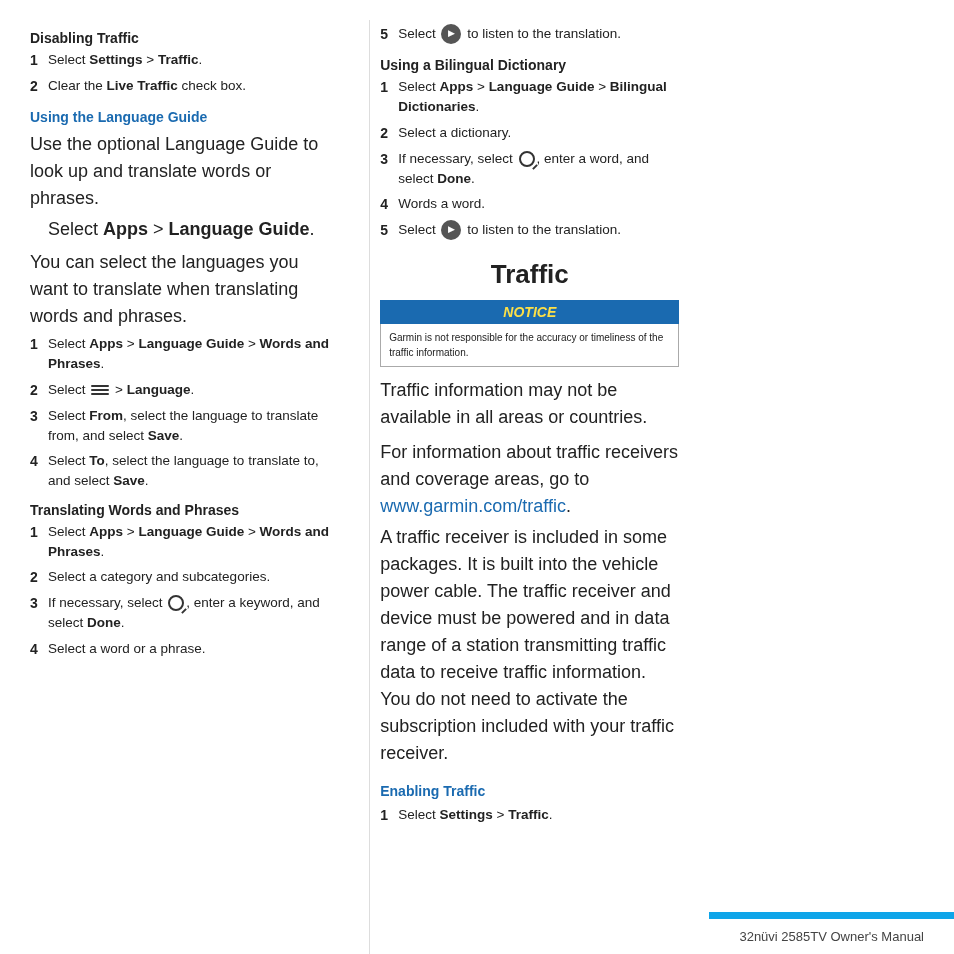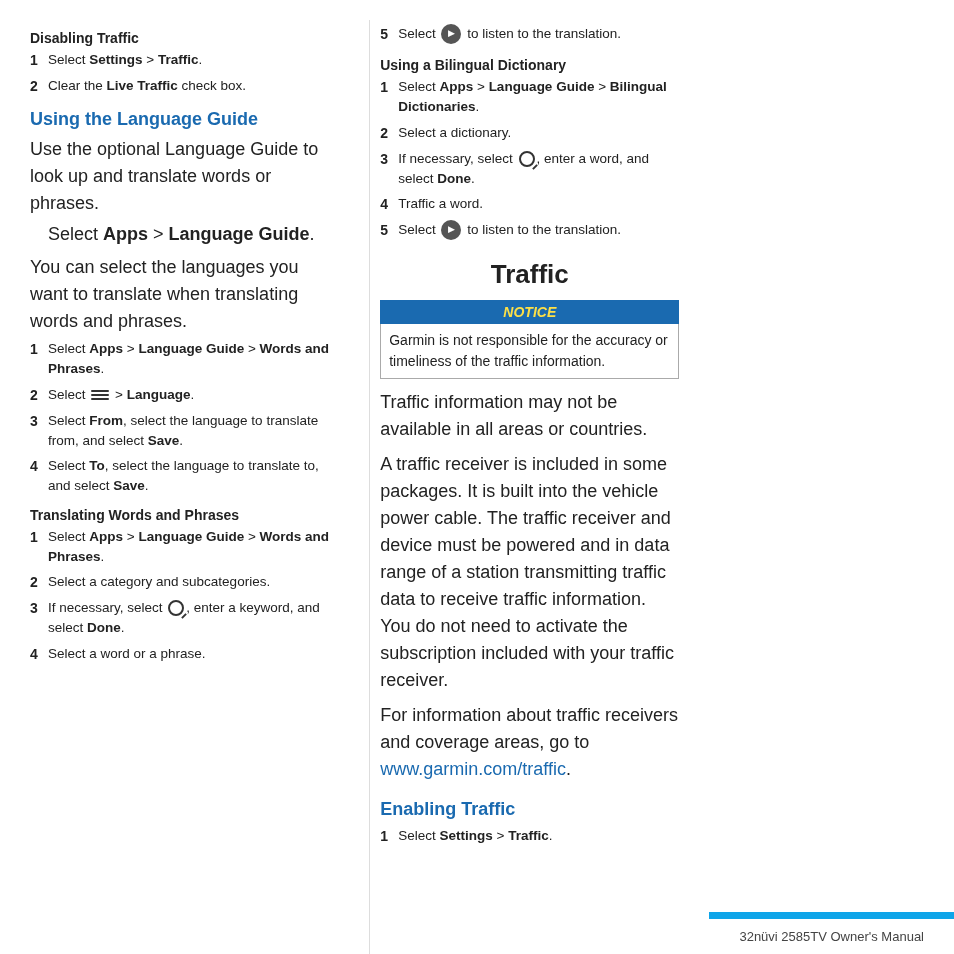--- a/index.html
+++ b/index.html
@@ -38,21 +38,21 @@
       justify-content: space-between;
       align-items: center;
       padding: 10px 30px;
       border-top: 7px solid #0ea5e9;
       margin-top: auto;
       font-size: 13px;
       color: #444;
     }
     .section-heading {
       color: #1a6ab0;
-      font-size: 18px;
+      font-size: 14px;
       font-weight: bold;
       margin-bottom: 6px;
       margin-top: 12px;
     }
     .sub-heading {
       font-weight: bold;
       font-size: 14px;
       margin-bottom: 4px;
       margin-top: 10px;
     }
@@ -96,21 +96,21 @@
       font-style: italic;
       font-weight: bold;
       padding: 4px 8px;
       font-size: 14px;
       margin-bottom: 0;
     }
     .notice-content {
       border: 1px solid #aaa;
       border-top: none;
       padding: 6px 8px;
-      font-size: 14px;
+      font-size: 10px;
       line-height: 1.5;
       margin-bottom: 10px;
     }
     .link {
       color: #1a6ab0;
       text-decoration: none;
     }
     .icon-speaker {
       display: inline-block;
       width: 20px;
@@ -271,38 +271,38 @@
           <li>
             <span class="num">2</span>
             <span class="item-text">Select a dictionary.</span>
           </li>
           <li>
             <span class="num">3</span>
             <span class="item-text">If necessary, select <span class="icon-search"></span>, enter a word, and select <b>Done</b>.</span>
           </li>
           <li>
             <span class="num">4</span>
-            <span class="item-text">Traffic a word.</span>
+            <span class="item-text">Words a word.</span>
           </li>
           <li>
             <span class="num">5</span>
             <span class="item-text">Select <span class="icon-speaker"></span> to listen to the translation.</span>
           </li>
         </ol>
       </div>
 
       <div>
         <div class="center-heading">Traffic</div>
         <div class="notice-box">NOTICE</div>
         <div class="notice-content">Garmin is not responsible for the accuracy or timeliness of the traffic information.</div>
         <p class="body-text" style="margin-bottom:8px;">Traffic information may not be available in all areas or countries.</p>
-        <p class="body-text" style="margin-bottom:8px;">A traffic receiver is included in some packages. It is built into the vehicle power cable. The traffic receiver and device must be powered and in data range of a station transmitting traffic data to receive traffic information. You do not need to activate the subscription included with your traffic receiver.</p>
         <p class="body-text">
           <span>For information about traffic receivers and coverage areas, go to </span><a class="link" href="#">www.garmin.com/traffic</a><span>.</span>
         </p>
+        <p class="body-text" style="margin-bottom:8px;">A traffic receiver is included in some packages. It is built into the vehicle power cable. The traffic receiver and device must be powered and in data range of a station transmitting traffic data to receive traffic information. You do not need to activate the subscription included with your traffic receiver.</p>
       </div>
 
       <div style="margin-top:16px;">
         <div class="section-heading">Enabling Traffic</div>
         <ol class="numbered-list">
           <li>
             <span class="num">1</span>
             <span class="item-text">Select <b>Settings</b> &gt; <b>Traffic</b>.</span>
           </li>
         </ol>

